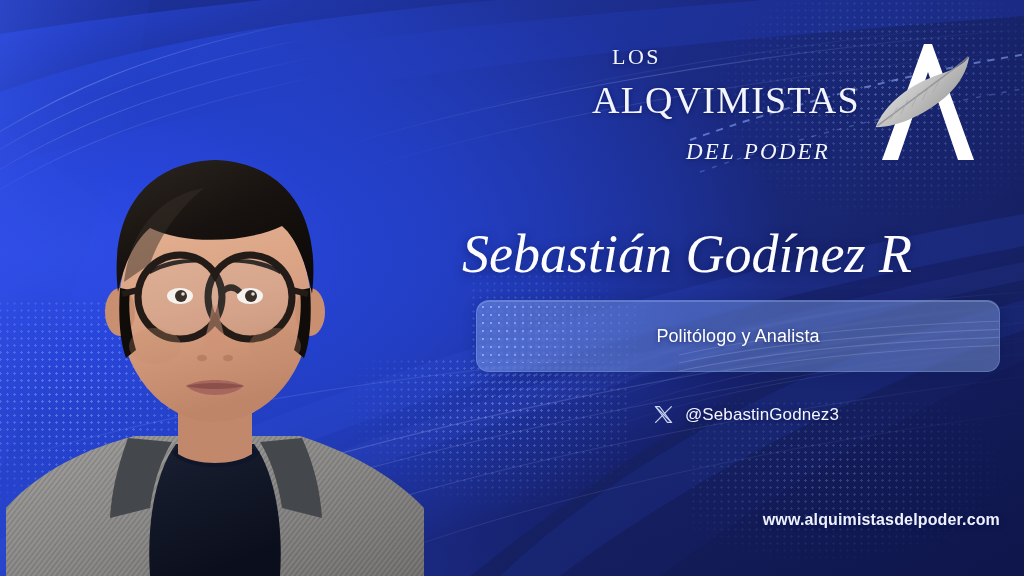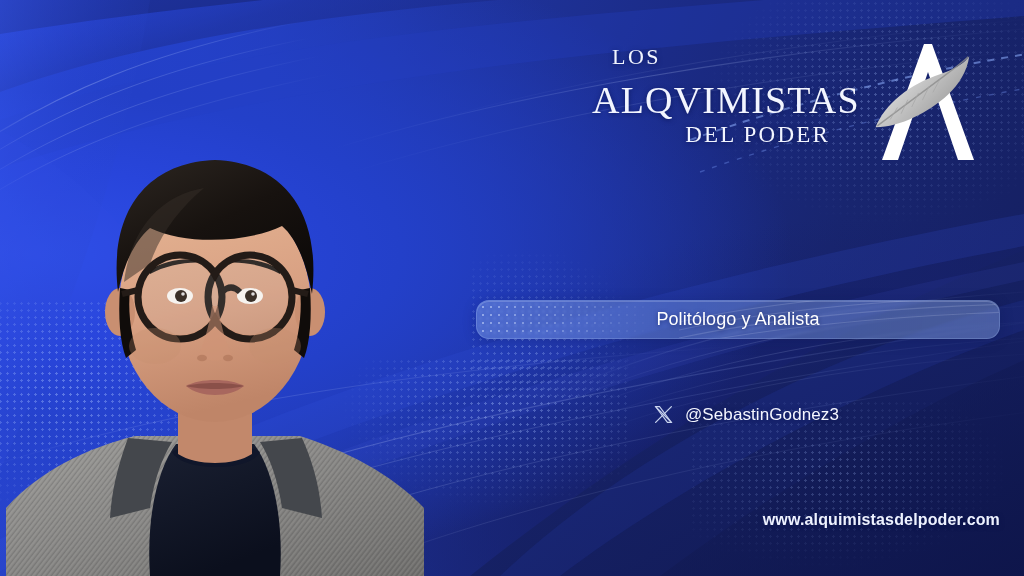--- a/index.html
+++ b/index.html
@@ -66,42 +66,42 @@
     text-align:left; margin-left:20px; line-height:1;
   }
   .logo-main{
     font-family:"Liberation Serif", serif;
     font-size:38px; letter-spacing:1.2px;
     line-height:1.08; margin-top:12px; white-space:nowrap;
   }
   .logo-sub{
     font-family:"Liberation Serif", serif;
     font-size:23px; letter-spacing:2.2px;
-    text-align:right; margin-top:2px; margin-right:2px; line-height:1;
+    text-align:right; margin-top:19px; margin-right:2px; line-height:1;font-style:italic;
   }
   .logo-mark{
     position:absolute; right:0; top:-14px; width:130px; height:140px;
   }
   .logo-mark svg{ width:100%; height:100%; display:block; }
 
   
   .name{
     position:absolute; left:462px; top:226px; width:540px;
     font-family:"Liberation Serif", serif;
     font-style:italic; font-weight:400;
     font-size:54px; line-height:1.05;
     color:#fdfdff;
     white-space:nowrap;
     text-shadow:0 2px 10px rgba(6,14,68,.55);
   }
 
   
   .role-bar{
     position:absolute; left:476px; top:300px;
-    width:524px; height:39px;
+    width:524px; height:72px;
     border-radius:13px;
     background:linear-gradient(100deg, rgba(130,162,232,.46) 0%, rgba(118,152,228,.44) 38%, rgba(132,166,234,.42) 70%, rgba(150,180,240,.40) 100%);
     border:1px solid rgba(175,199,245,.24);
     box-shadow:inset 0 1px 0 rgba(222,233,255,.22), 0 2px 14px rgba(8,16,70,.24);
     display:flex; align-items:center; justify-content:center;
     overflow:hidden;
     backdrop-filter:blur(1px);
   }
   .role-bar .bar-dots{
     position:absolute; left:-6px; top:-6px; width:190px; height:68px;
@@ -347,20 +347,21 @@
               <path d="M38,75 L48,63"></path>
             <path d="M50,71 L60,59"></path>
               <path d="M62,67 L72,55"></path>
             <path d="M74,62 L84,51"></path>
           </g>
         </g>
       </svg>
     </div>
   </div>
 
+  <div class="name">Sebastián Godínez R</div>
 
   <div class="role-bar">
     <div class="bar-dots"></div>
     <svg class="bar-streaks" viewBox="0 0 320 56" preserveAspectRatio="none">
       <g fill="none" stroke="#e3ecff" stroke-opacity=".30" stroke-width="1.1">
         <path d="M0,40 C90,20 200,10 330,6"></path>
         <path d="M0,48 C92,28 202,18 330,14"></path>
         <path d="M0,56 C94,36 204,26 330,22"></path>
         <path d="M20,60 C110,44 210,34 330,30"></path>
       </g>

